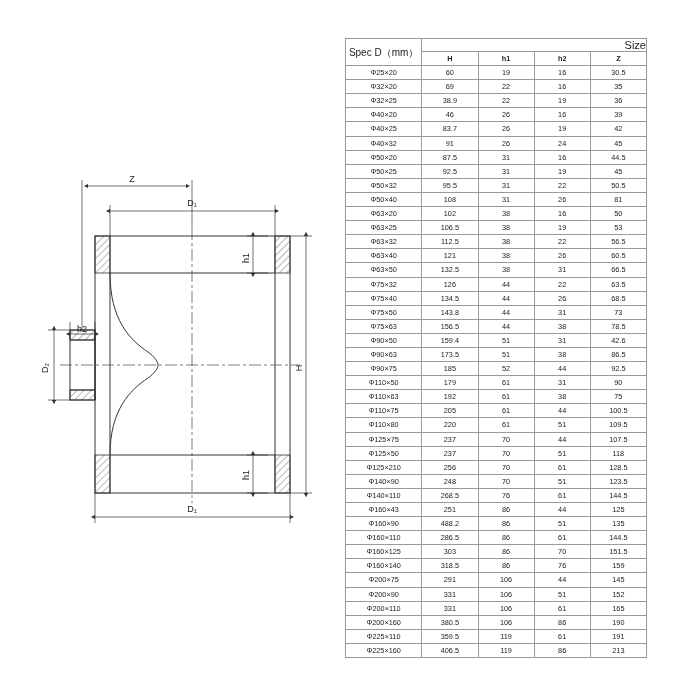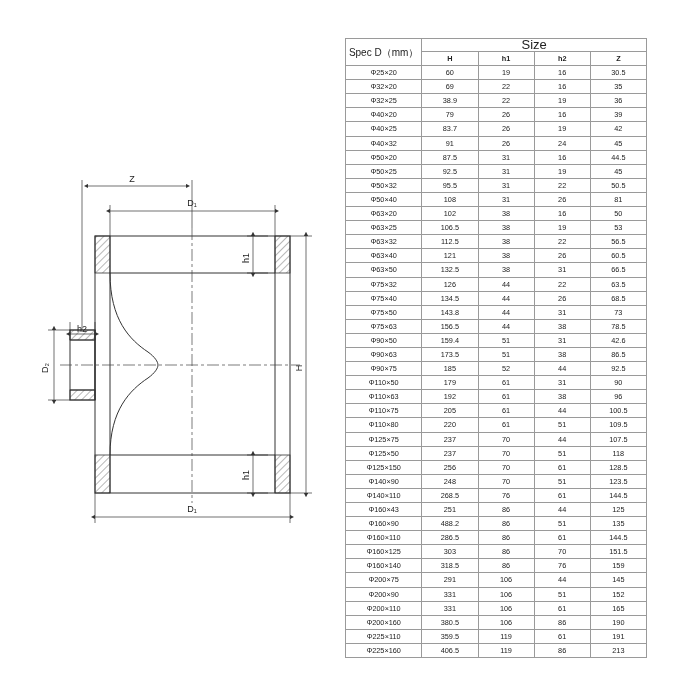--- a/index.html
+++ b/index.html
@@ -48,23 +48,24 @@
   }
   table.spec th, table.spec td {
     border: 1px solid #9a9a9a;
     text-align: center;
     padding: 0;
     height: 13.1px;
     line-height: 13.1px;
     font-weight: normal;
   }
   table.spec th.size-head {
-    font-size: 13px;
+    font-size: 11px;
     height: 12px;
     line-height: 12px;
+    text-align: right;
   }
   table.spec th.spec-head {
     width: 76px;
     text-align: center;
     font-size: 10px;
   }
   table.spec th.col-head {
     width: 56px;
     font-weight: bold;
     font-size: 7.3px;
@@ -217,21 +218,21 @@
         </tr>
         <tr>
           <td class="spec-cell">Φ32×25</td>
           <td class="num">38.9</td>
           <td class="num">22</td>
           <td class="num">19</td>
           <td class="num">36</td>
         </tr>
         <tr>
           <td class="spec-cell">Φ40×20</td>
-          <td class="num">79</td>
+          <td class="num">46</td>
           <td class="num">26</td>
           <td class="num">16</td>
           <td class="num">39</td>
         </tr>
         <tr>
           <td class="spec-cell">Φ40×25</td>
           <td class="num">83.7</td>
           <td class="num">26</td>
           <td class="num">19</td>
           <td class="num">42</td>
@@ -360,21 +361,21 @@
           <td class="num">179</td>
           <td class="num">61</td>
           <td class="num">31</td>
           <td class="num">90</td>
         </tr>
         <tr>
           <td class="spec-cell">Φ110×63</td>
           <td class="num">192</td>
           <td class="num">61</td>
           <td class="num">38</td>
-          <td class="num">96</td>
+          <td class="num">75</td>
         </tr>
         <tr>
           <td class="spec-cell">Φ110×75</td>
           <td class="num">205</td>
           <td class="num">61</td>
           <td class="num">44</td>
           <td class="num">100.5</td>
         </tr>
         <tr>
           <td class="spec-cell">Φ110×80</td>
@@ -391,21 +392,21 @@
           <td class="num">107.5</td>
         </tr>
         <tr>
           <td class="spec-cell">Φ125×50</td>
           <td class="num">237</td>
           <td class="num">70</td>
           <td class="num">51</td>
           <td class="num">118</td>
         </tr>
         <tr>
-          <td class="spec-cell">Φ125×150</td>
+          <td class="spec-cell">Φ125×210</td>
           <td class="num">256</td>
           <td class="num">70</td>
           <td class="num">61</td>
           <td class="num">128.5</td>
         </tr>
         <tr>
           <td class="spec-cell">Φ140×90</td>
           <td class="num">248</td>
           <td class="num">70</td>
           <td class="num">51</td>

